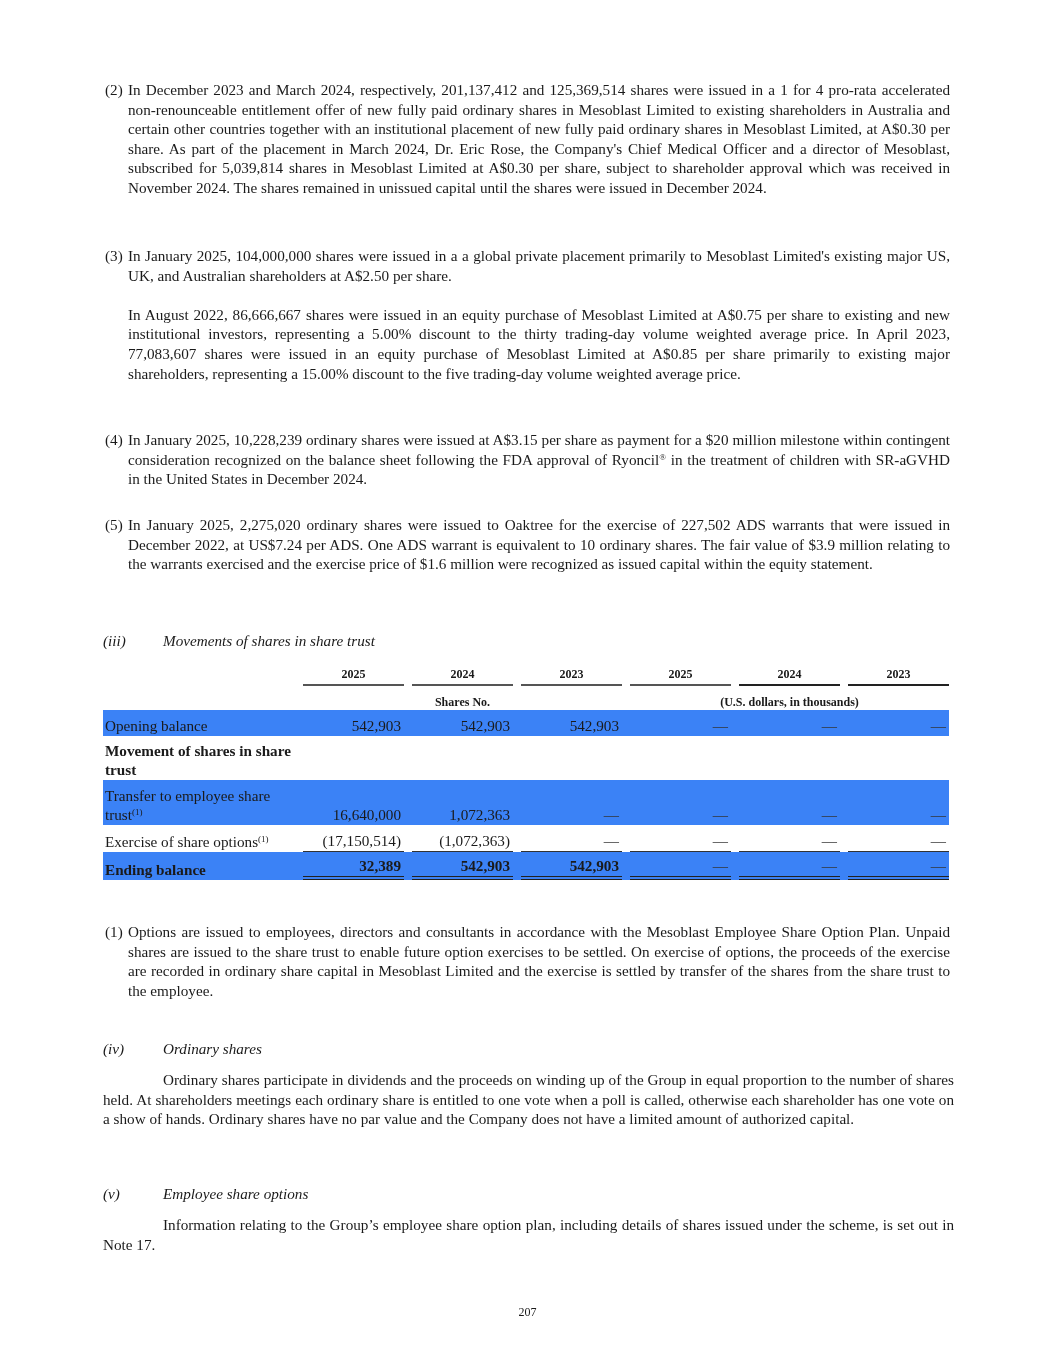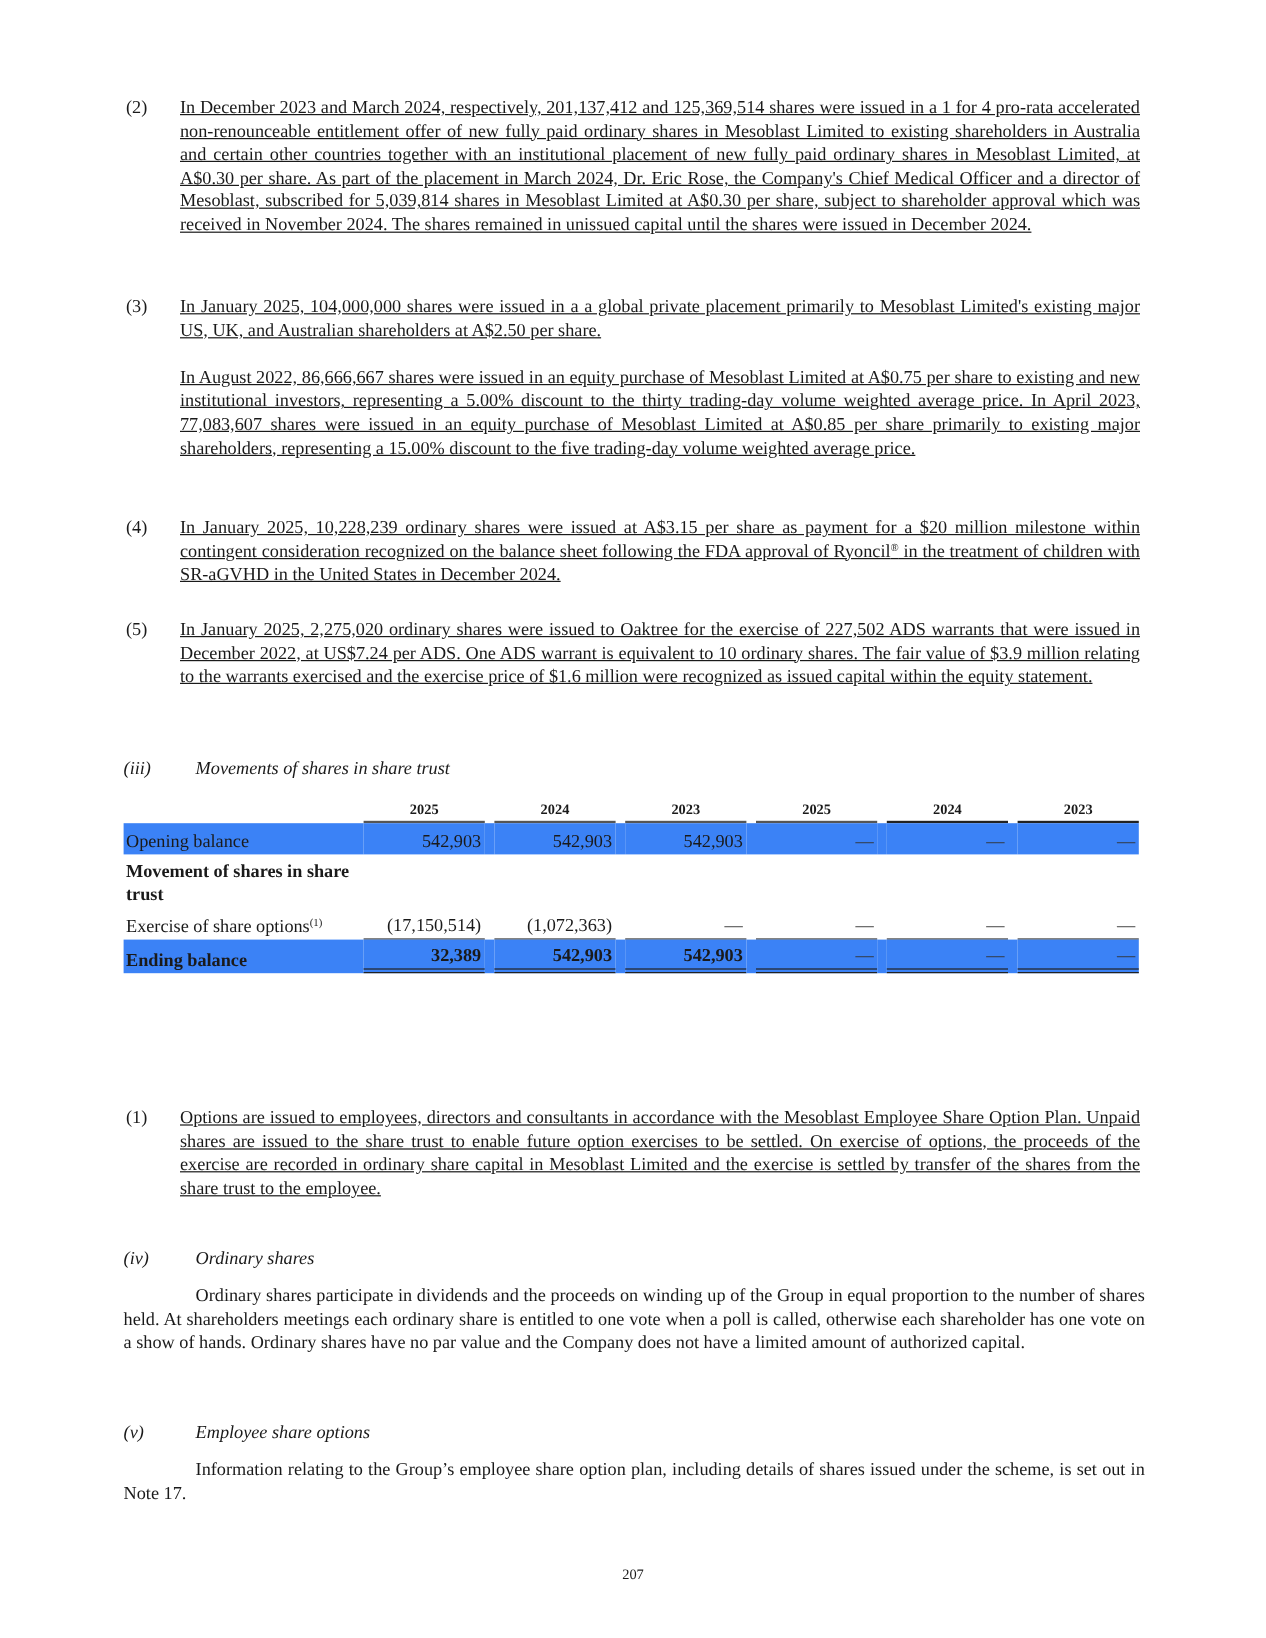--- a/index.html
+++ b/index.html
@@ -3,21 +3,21 @@
 <meta charset="utf-8">
 <style>
   html, body { margin: 0; padding: 0; background: #ffffff; }
   body {
     width: 1055px; height: 1365px; position: relative; overflow: hidden;
     font-family: "Liberation Serif", "DejaVu Serif", serif;
     color: #1a1a1a; font-size: 15.2px; line-height: 19.6px;
   }
   .note { position: absolute; left: 105px; width: 845px; }
   .note .num { position: absolute; left: 0; top: 0; }
-  .note .body { margin-left: 45px; text-align: justify; text-decoration: underline; }
+  .note .body { margin-left: 23px; text-align: justify; }
   .note p { margin: 0; }
   .note p + p { margin-top: 19.6px; }
   .heading { position: absolute; left: 103px; font-style: italic; }
   .heading .roman { display: inline-block; width: 60px; }
   .para { position: absolute; left: 103px; width: 851px; text-align: justify; }
   .para p { margin: 0; text-indent: 60px; }
   sup { font-size: 9px; vertical-align: 5px; line-height: 0; }
 
   table.trust { position: absolute; left: 103px; top: 664px; width: 846px; border-collapse: separate; border-spacing: 0; }
   table.trust td { padding: 0; vertical-align: bottom; }
@@ -102,20 +102,26 @@
     <td class="yr hdr">2024</td>
         <td class="gap"></td>
     <td class="yr hdr">2023</td>
         <td class="gap"></td>
     <td class="yr hdr">2025</td>
         <td class="gap"></td>
     <td class="yr hdr dark">2024</td>
         <td class="gap"></td>
     <td class="yr hdr dark">2023</td>
   </tr>
+  <tr class="hdr-unit">
+    <td></td>
+    <td colspan="5" class="hdr">Shares No.</td>
+    <td class="gap"></td>
+    <td colspan="5" class="hdr">(U.S. dollars, in thousands)</td>
+  </tr>
 
   <tr class="row shaded r-open">
     <td class="lbl">Opening balance</td>
     <td class="val">542,903</td>
         <td class="gap"></td>
     <td class="val">542,903</td>
         <td class="gap"></td>
     <td class="val">542,903</td>
         <td class="gap"></td>
     <td class="val dash">—</td>
@@ -123,20 +129,34 @@
     <td class="val dash">—</td>
         <td class="gap"></td>
     <td class="val dash">—</td>
   </tr>
 
   <tr class="row bold r-move">
     <td class="lbl">Movement of shares in share trust</td>
     <td colspan="11"></td>
   </tr>
 
+  <tr class="row shaded r-transfer">
+    <td class="lbl"><span>Transfer to employee share trust</span><sup>(1)</sup></td>
+    <td class="val">16,640,000</td>
+        <td class="gap"></td>
+    <td class="val">1,072,363</td>
+        <td class="gap"></td>
+    <td class="val dash">—</td>
+        <td class="gap"></td>
+    <td class="val dash">—</td>
+        <td class="gap"></td>
+    <td class="val dash">—</td>
+        <td class="gap"></td>
+    <td class="val dash">—</td>
+  </tr>
 
   <tr class="row r-exercise">
     <td class="lbl"><span>Exercise of share options</span><sup>(1)</sup></td>
     <td class="val">(17,150,514)</td>
         <td class="gap"></td>
     <td class="val">(1,072,363)</td>
         <td class="gap"></td>
     <td class="val dash">—</td>
         <td class="gap"></td>
     <td class="val dash">—</td>

